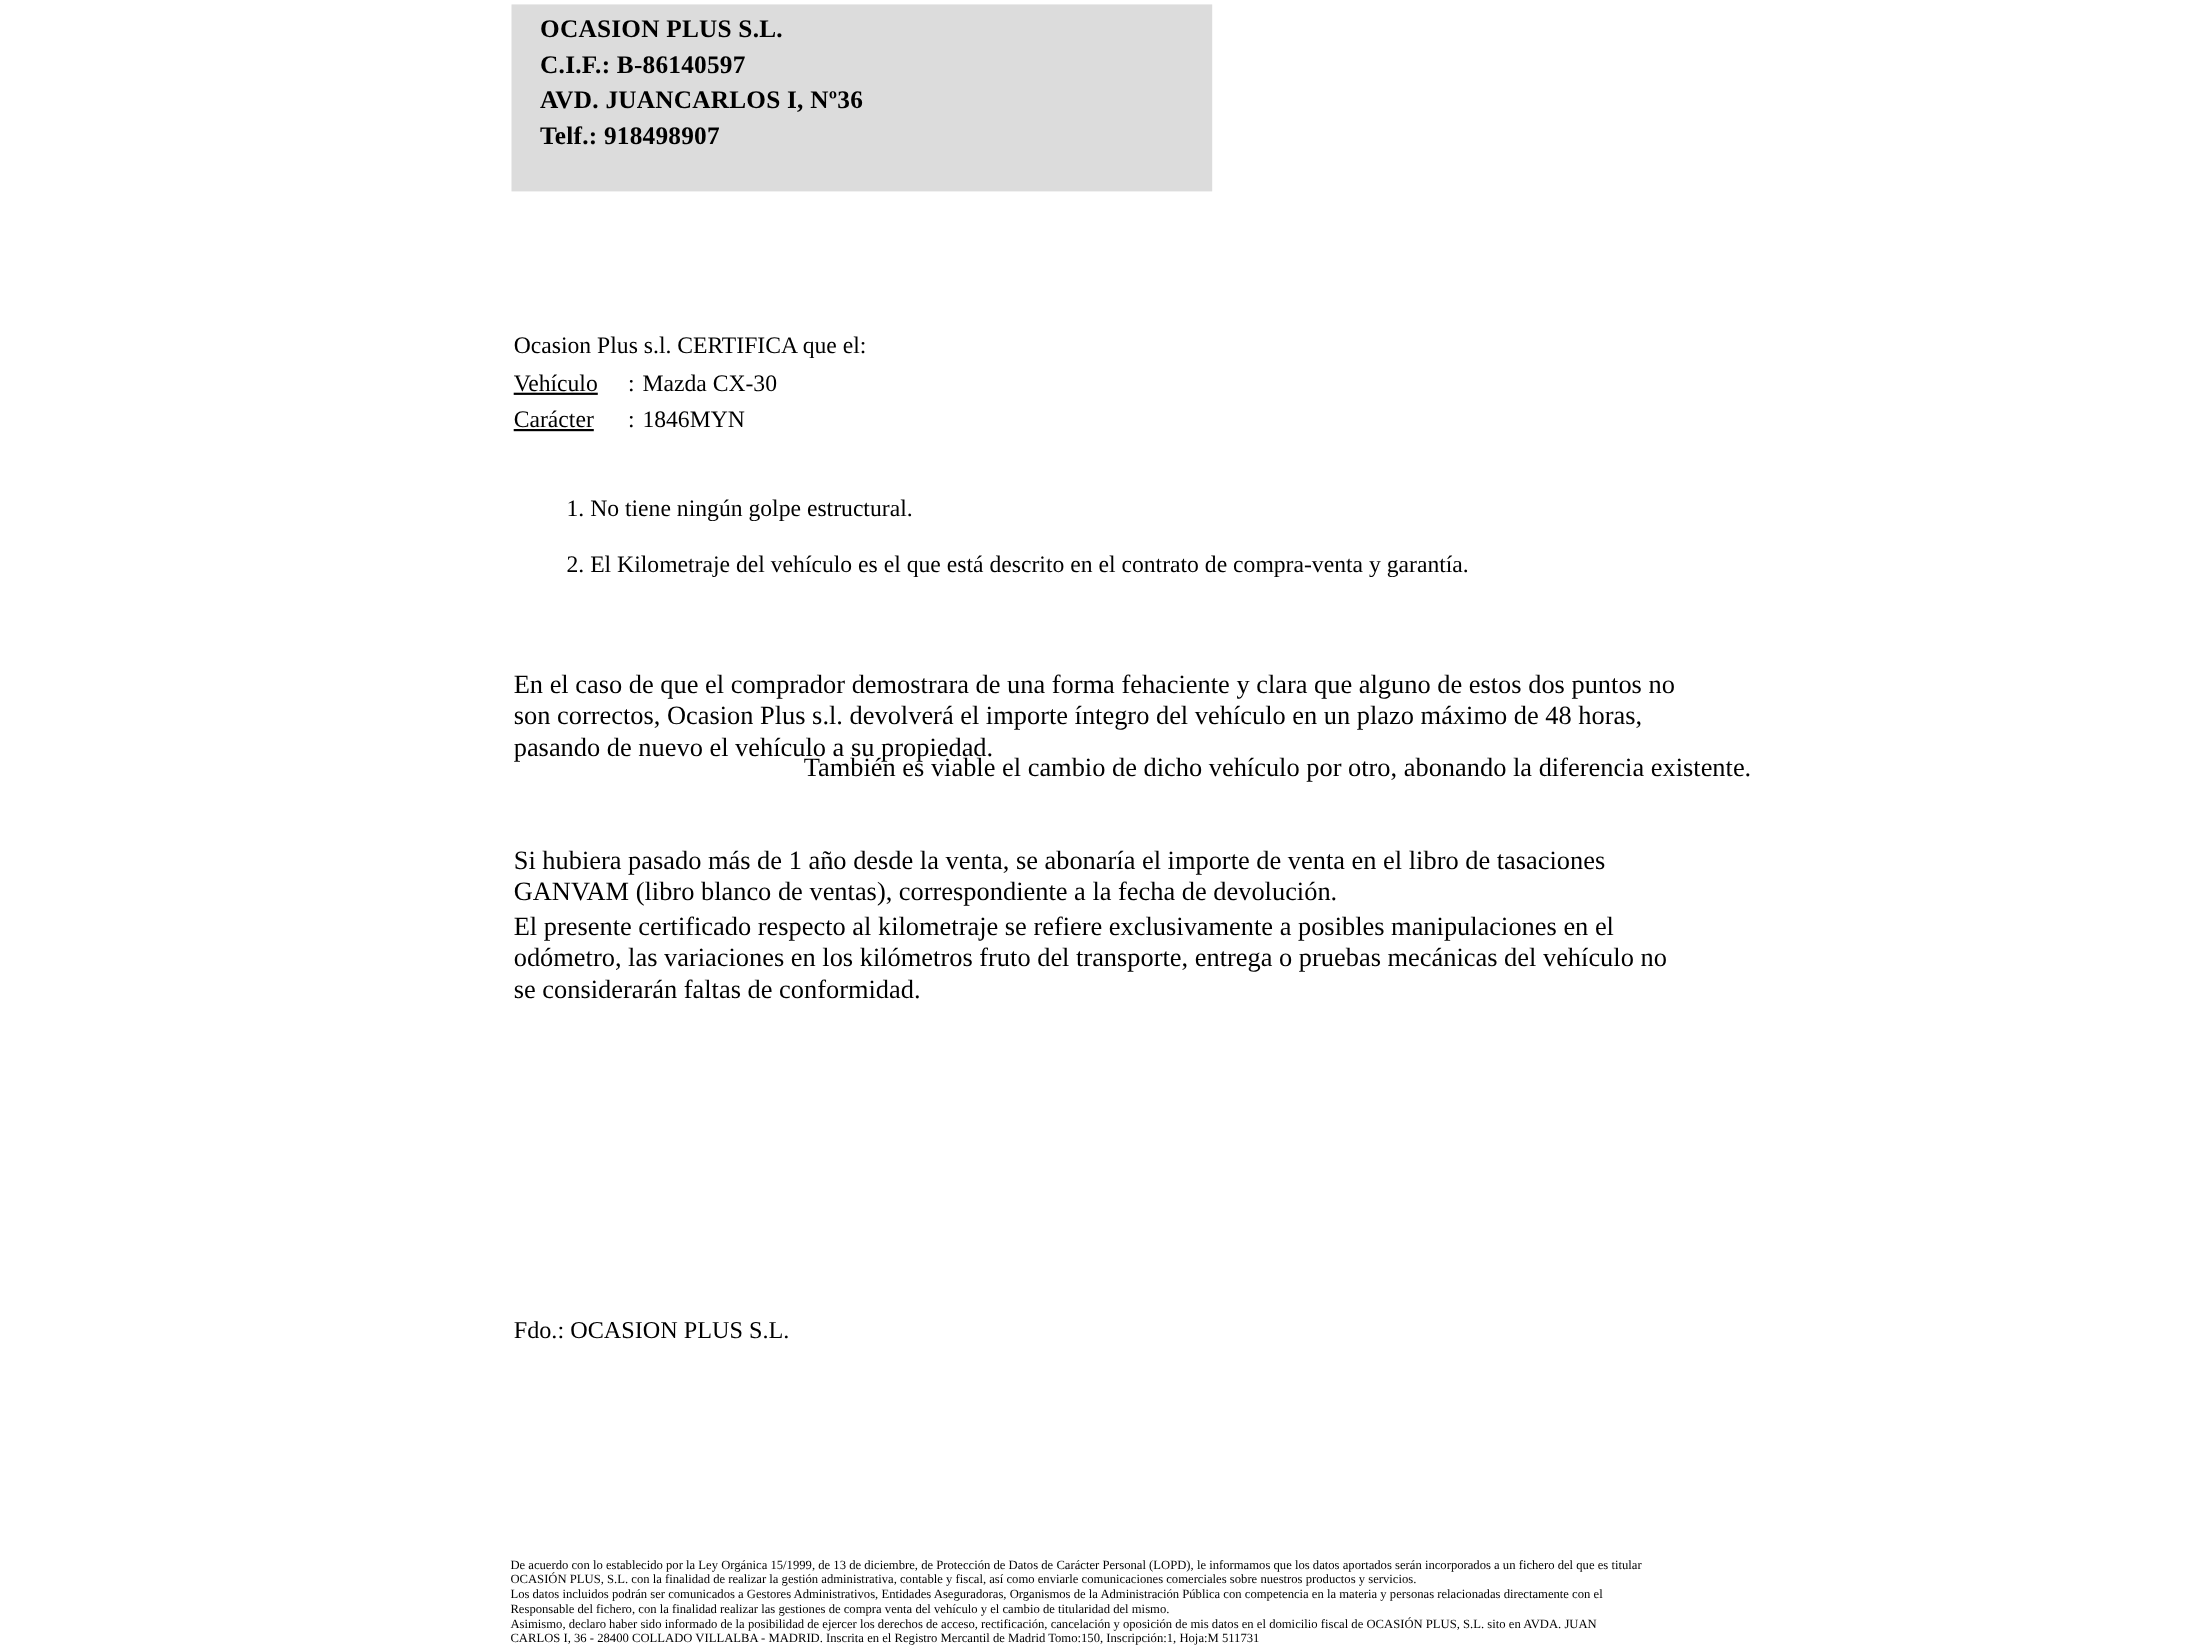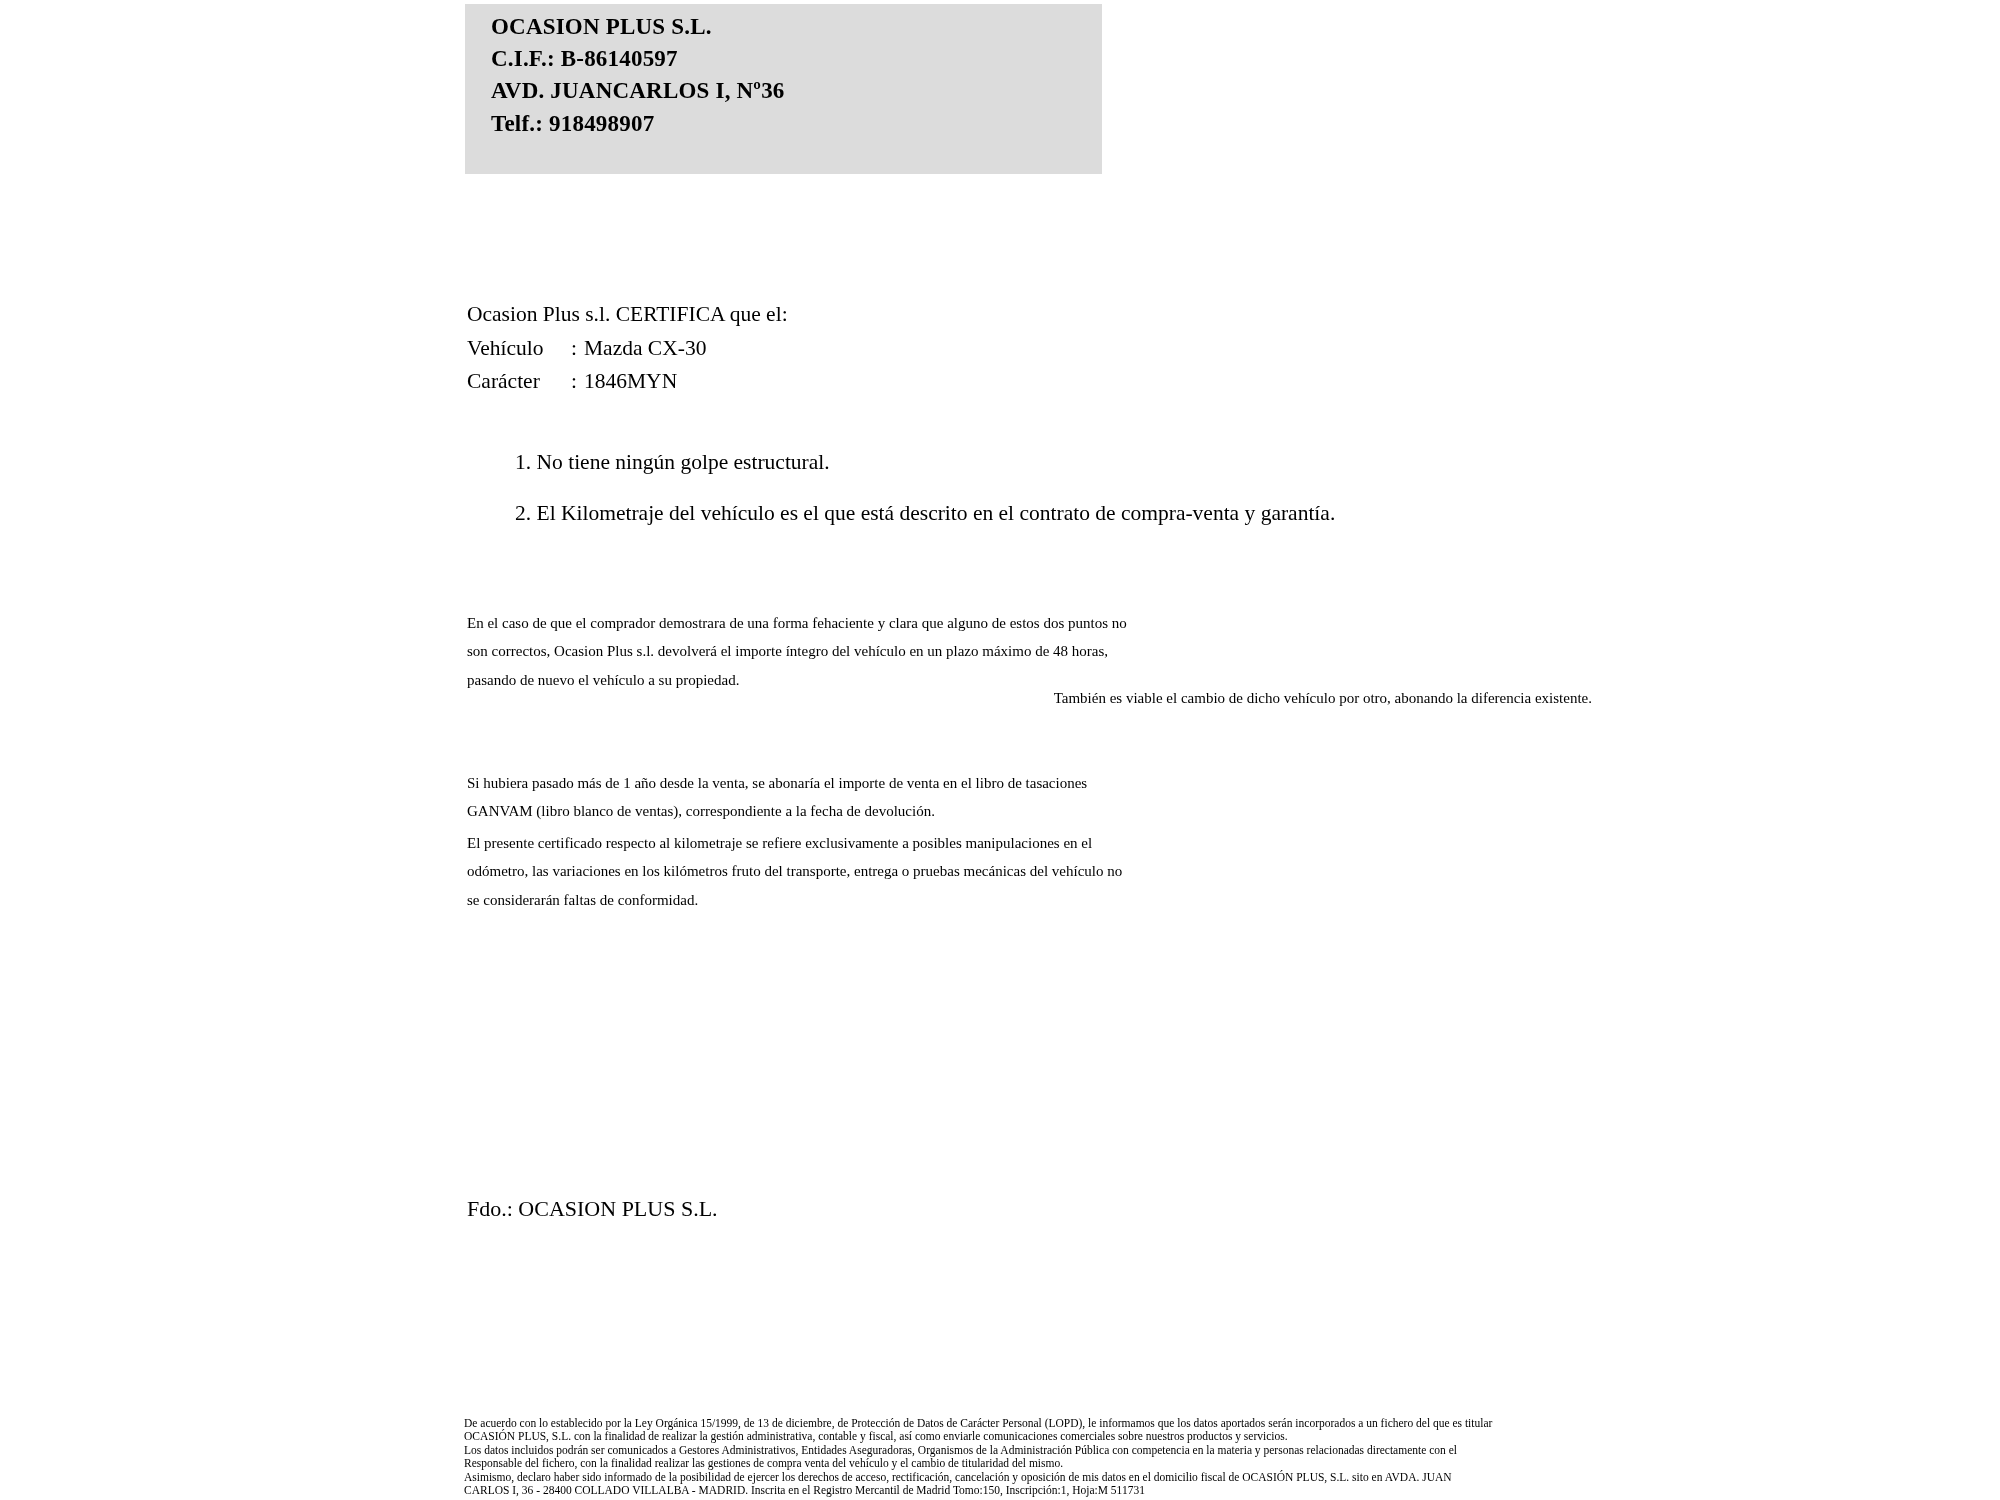--- a/index.html
+++ b/index.html
@@ -46,39 +46,40 @@
     left: 467px;
     top: 298px;
     font-size: 21.5px;
     line-height: 33.5px;
   }
   .cert-row .cert-label {
     display: inline-block;
     width: 104px;
   }
   .cert-row .cert-label span {
+    text-decoration: underline;
   }
   .cert-sep {
     margin-right: 7px;
   }
   .clause {
     position: absolute;
     left: 467px;
     font-size: 21.5px;
     line-height: 28px;
     white-space: nowrap;
     margin-left: 48px;
   }
   .clause-1 { top: 448px; }
   .clause-2 { top: 499px; }
   .para {
     position: absolute;
     left: 467px;
     width: 1125px;
-    font-size: 15px;
+    font-size: 24px;
     line-height: 28.3px;
     white-space: pre-line;
   }
   .para-1 { top: 609px; }
   .para-2 { top: 684px; text-align: right; }
   .para-3 { top: 769px; }
   .para-4 { top: 829px; font-family: Liberation Serif, serif; }
   .signature {
     position: absolute;
     left: 467px;

